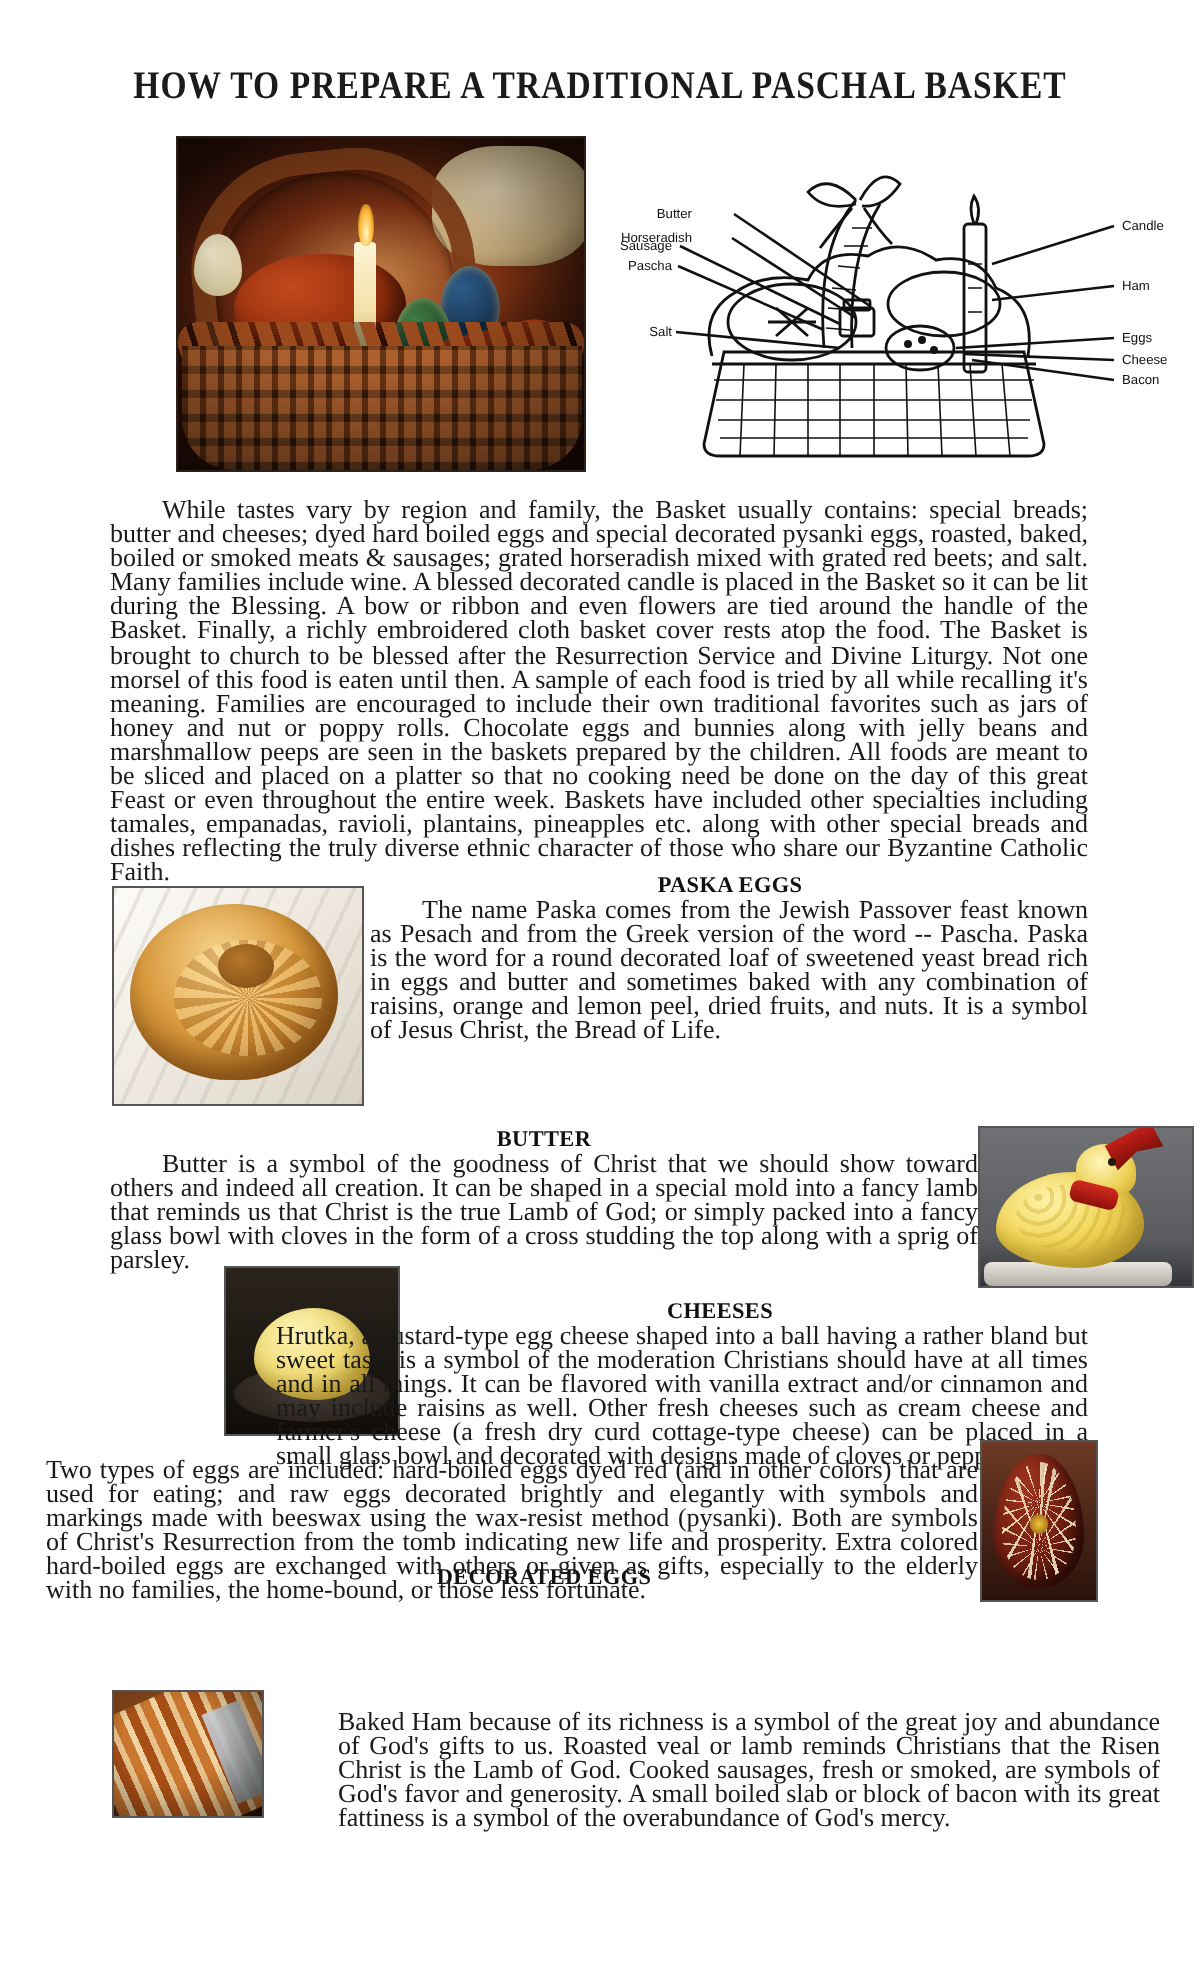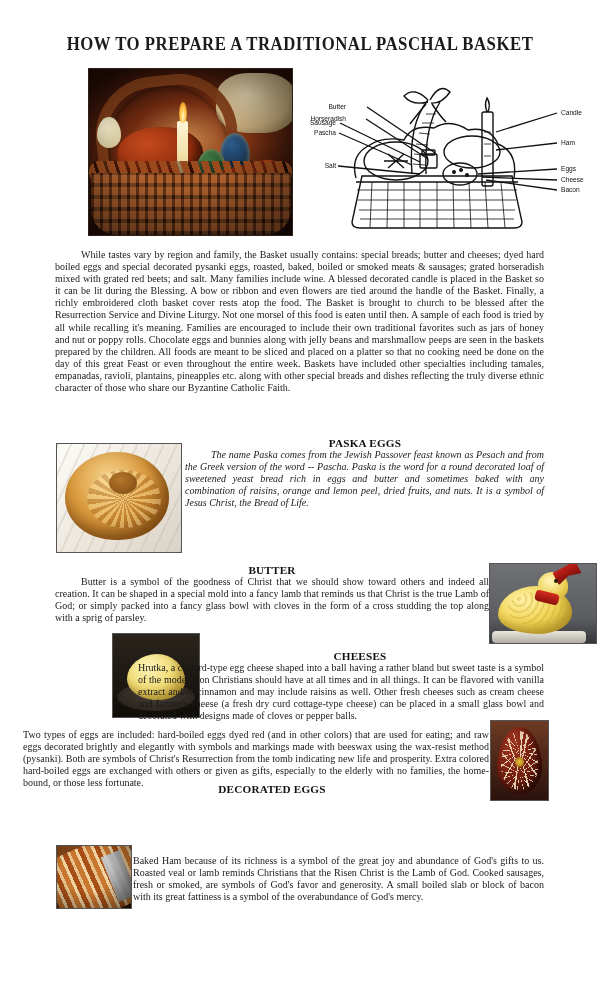--- a/index.html
+++ b/index.html
@@ -161,53 +161,53 @@
     left: 300px;
     top: 70px;
     width: 295px;
     height: 165px;
   }
   .diagram svg { display: block; }
 
   
   .para {
     position: absolute;
-    font-size: 10px;
+    font-size: 13px;
     line-height: 12.1px;
     text-align: justify;
     color: #1a1a1a;
   }
   .para p { margin: 0; text-indent: 26px; }
   .para p.noind { text-indent: 0; }
 
   .sec-head {
     position: absolute;
     font-weight: bold;
     font-size: 11.2px;
     text-align: center;
     letter-spacing: 0.2px;
     color: #111;
   }
 
   #intro-para { left: 55px; top: 249px; width: 489px; }
 
   #paska-head { left: 185px; top: 437px; width: 360px; }
-  #paska-para { left: 185px; top: 449px; width: 359px; font-style: italic; }
+  #paska-para { left: 185px; top: 449px; width: 359px; }
 
   #butter-head { left: 55px; top: 564px; width: 434px; }
   #butter-para { left: 55px; top: 576px; width: 434px; }
 
   #cheese-head { left: 175px; top: 650px; width: 370px; }
   #cheese-para { left: 138px; top: 662px; width: 406px; font-family: Liberation Serif, serif; }
 
   #eggs-head { left: 55px; top: 759px; width: 434px; margin-top: 24px; }
   #eggs-para { left: 23px; top: 729px; width: 466px; }
 
   #meats-head { left: 120px; top: 843px; width: 425px; }
-  #meats-para { left: 133px; top: 855px; width: 411px; }
+  #meats-para { left: 133px; top: 855px; width: 411px; padding-left: 36px; }
 
   
   .sec-photo { position: absolute; border: 1px solid #555; overflow: hidden; }
 
   #photo-paska { left: 56px; top: 443px; width: 124px; height: 108px; background:#efe9e0; }
   .pk-cloth { position: absolute; inset: 0;
     background: linear-gradient(135deg, #fdfcf8 0%, #ece6dc 55%, #d9d2c6 100%); }
   .pk-cloth::after {
     content: ""; position: absolute; inset: 0;
     background: repeating-linear-gradient(115deg, rgba(180,170,155,0.25) 0 2px, rgba(255,255,255,0) 2px 12px);

